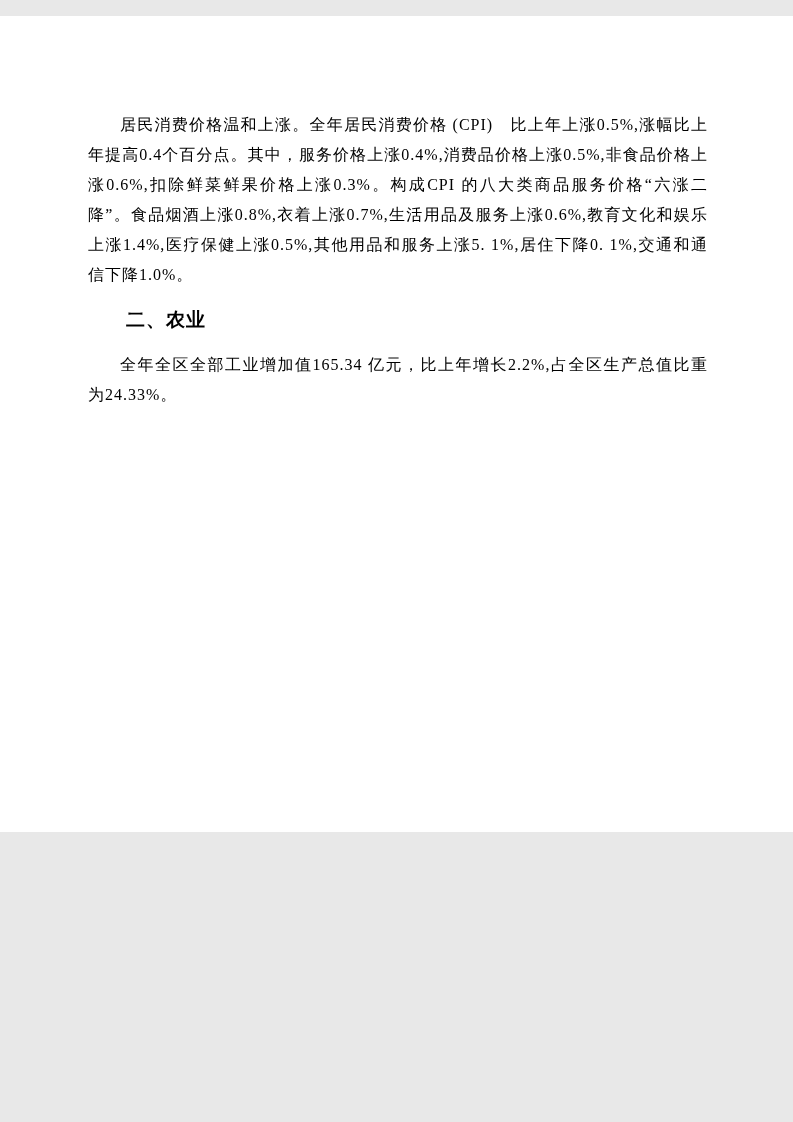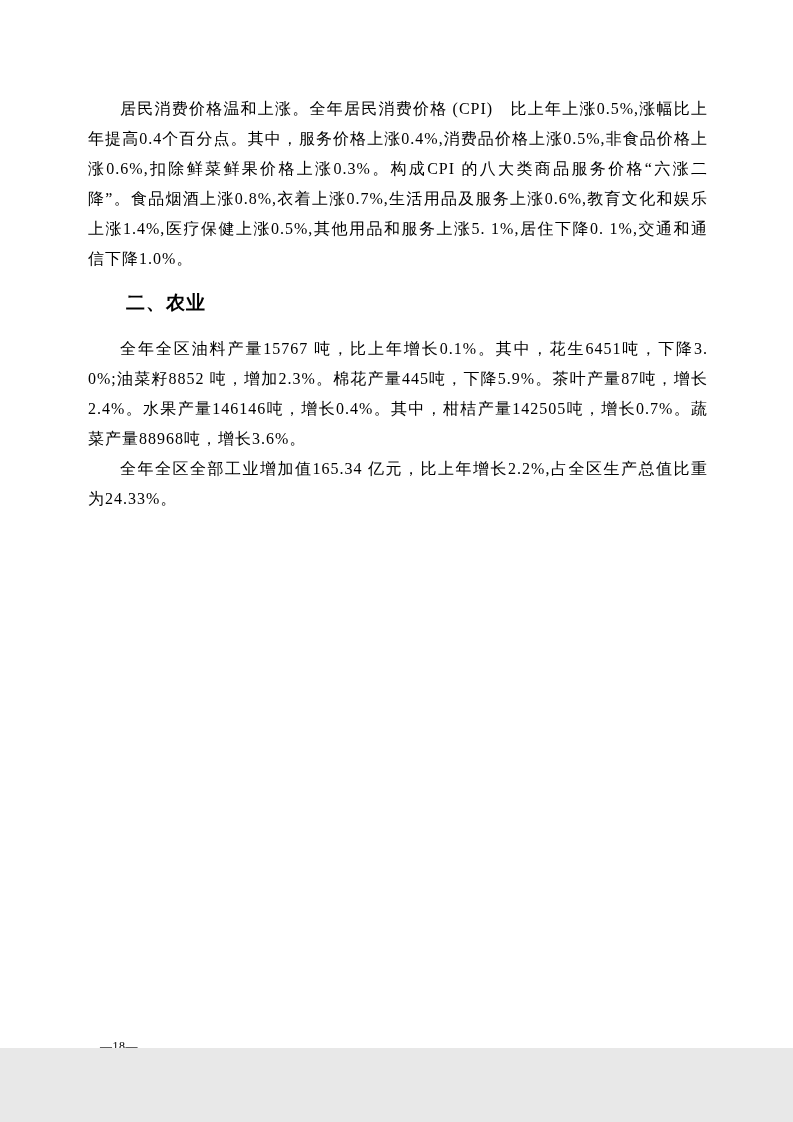--- a/index.html
+++ b/index.html
@@ -3,22 +3,22 @@
 <meta charset="utf-8">
 <style>
   html, body {
     margin: 0;
     padding: 0;
     background: #e8e8e8;
   }
   .page {
     position: relative;
     width: 793px;
-    height: 1048px;
-    margin: 0 auto;
+    height: 816px;
+    margin: 16px auto;
     background: #ffffff;
     color: #000000;
     font-family: "Liberation Serif", "DejaVu Serif", serif;
     overflow: hidden;
   }
   .content {
     position: absolute;
     left: 88px;
     top: 94px;
     width: 620px;
@@ -27,21 +27,21 @@
     margin: 0;
     font-size: 16px;
     line-height: 30px;
     letter-spacing: 1px;
     text-align: justify;
     text-indent: 2em;
     word-break: break-all;
   }
   .heading {
     margin: 16px 0 16px 0;
-    font-family: Liberation Mono, monospace;
+    font-family: Liberation Sans, sans-serif;
     font-weight: bold;
     font-size: 19px;
     line-height: 28px;
     letter-spacing: 1px;
     text-indent: 2em;
   }
   .footer {
     position: absolute;
     left: 100px;
     top: 1036px;
@@ -50,19 +50,18 @@
     letter-spacing: 0.5px;
   }
 </style>
 </head>
 <body>
 
 <div class="page">
   <main class="content">
     <p class="para">居民消费价格温和上涨。全年居民消费价格 (CPI)　比上年上涨0.5%,涨幅比上年提高0.4个百分点。其中，服务价格上涨0.4%,消费品价格上涨0.5%,非食品价格上涨0.6%,扣除鲜菜鲜果价格上涨0.3%。构成CPI 的八大类商品服务价格“六涨二降”。食品烟酒上涨0.8%,衣着上涨0.7%,生活用品及服务上涨0.6%,教育文化和娱乐上涨1.4%,医疗保健上涨0.5%,其他用品和服务上涨5. 1%,居住下降0. 1%,交通和通信下降1.0%。</p>
     <h2 class="heading">二、农业</h2>
-    <p class="para">全年全区油料产量15767 吨，比上年增长0.1%。其中，花生6451吨，下降3.0%;油菜籽8852 吨，增加2.3%。棉花产量445吨，下降5.9%。茶叶产量87吨，增长2.4%。水果产量146146吨，增长0.4%。其中，柑桔产量142505吨，增长0.7%。蔬菜产量88968吨，增长3.6%。</p>
     <p class="para">全年全区全部工业增加值165.34 亿元，比上年增长2.2%,占全区生产总值比重为24.33%。</p>
   </main>
   <footer class="footer">
     <span>—18—</span>
   </footer>
 </div>
 
 </body></html>

